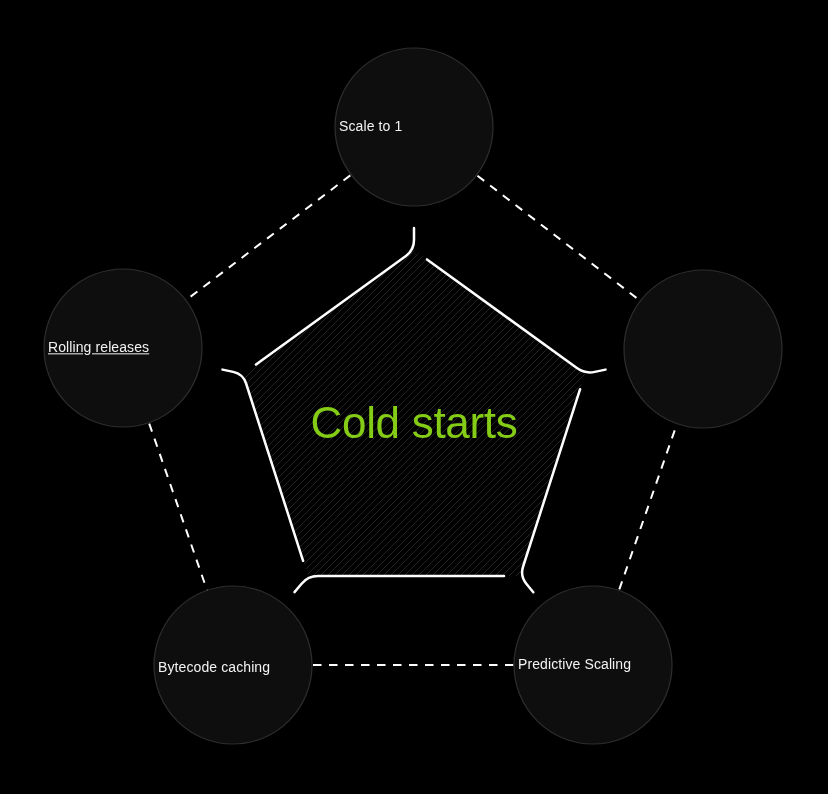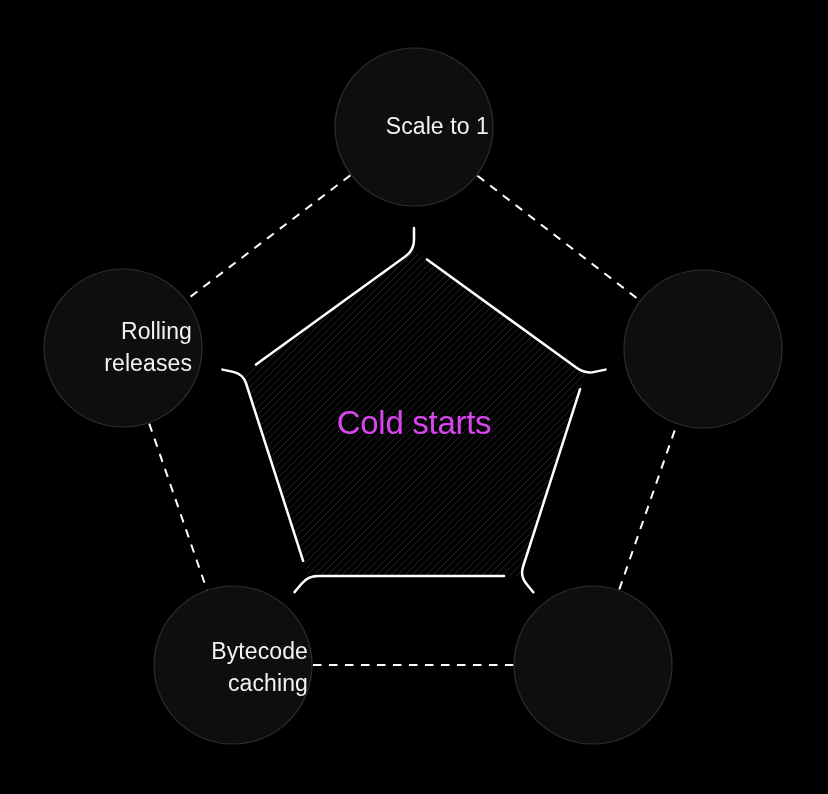--- a/index.html
+++ b/index.html
@@ -17,33 +17,33 @@
   }
   .diagram-svg {
     position: absolute;
     left: 0;
     top: 0;
   }
   .node-label {
     position: absolute;
     transform: translate(-50%, -50%);
     width: 150px;
-    text-align: right;
+    text-align: left;
     color: #f2f2f2;
-    font-size: 23px;
+    font-size: 14px;
     line-height: 1.38;
     letter-spacing: 0.1px;
     font-weight: 400;
     user-select: none;
   }
   .center-label {
     position: absolute;
     transform: translate(-50%, -50%);
-    color: #d946ef;
-    font-size: 33px;
+    color: #84cc16;
+    font-size: 44px;
     font-weight: 500;
     letter-spacing: -0.3px;
     white-space: nowrap;
     user-select: none;
   }
 </style>
 </head>
 <body>
 
 <div class="stage">
@@ -79,20 +79,21 @@
       <circle cx="703" cy="349" r="79"></circle>
       <circle cx="593" cy="665" r="79"></circle>
       <circle cx="233" cy="665" r="79"></circle>
       <circle cx="123" cy="348" r="79"></circle>
     </g>
   </svg>
 
   <div class="node-label" style="left:414px; top:127px;">Scale to 1</div>
 
 
+  <div class="node-label" style="left:593px; top:665px;">Predictive Scaling</div>
 
   <div class="node-label" style="left:233px; top:668px;">Bytecode caching</div>
 
-  <div class="node-label" style="left:117px; top:348px;">Rolling releases</div>
+  <div class="node-label" style="left:123px; top:348px;text-decoration:underline;">Rolling releases</div>
 
   <div class="center-label" style="left:414px; top:423px;">Cold starts</div>
 
 </div>
 
 </body></html>

